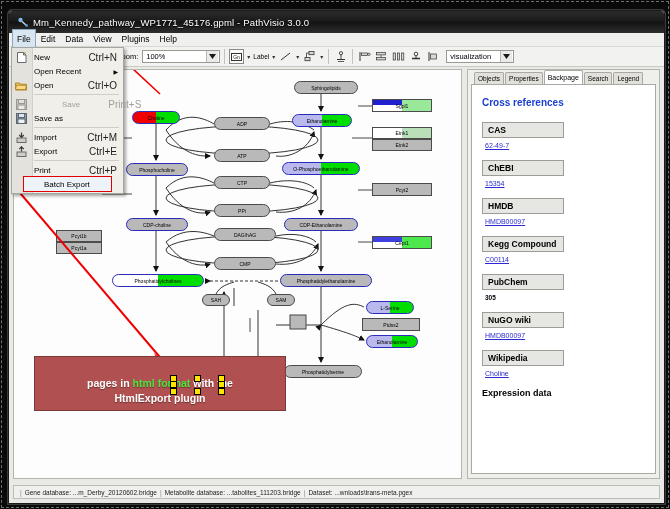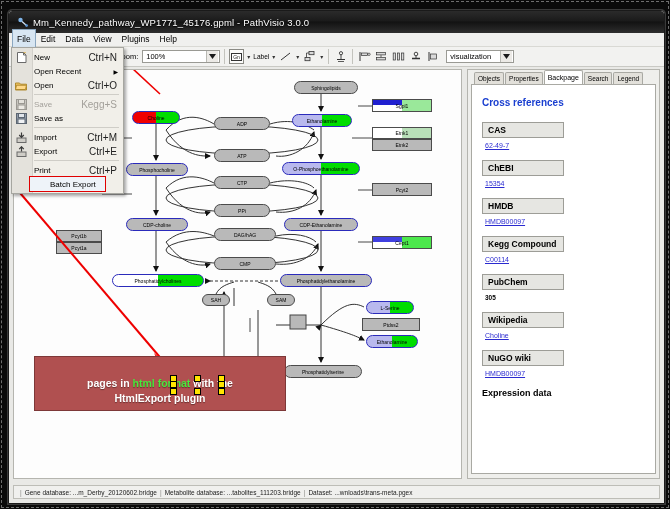--- a/index.html
+++ b/index.html
@@ -97,26 +97,26 @@
   .fm-row{
     position:relative;height:14px;display:flex;align-items:center;
     padding-left:22px;box-sizing:border-box;z-index:2;
   }
   .fm-row .fm-ico{
     position:absolute;left:3px;top:2px;width:12px;height:11px;
     display:flex;align-items:center;justify-content:center;
   }
   .fm-row .fm-lbl{font-size:8px;flex:1;white-space:nowrap;}
   .fm-row .fm-key{font-size:10px;color:#222;margin-right:6px;white-space:nowrap;}
-  .fm-row.disabled .fm-lbl,.fm-row.disabled .fm-key{color:#a3a09a;}
+  .fm-row.disabled .fm-lbl,.fm-row.disabled .fm-key{color:#a3a09a;margin-left:28px;}
   .fm-row .fm-sub{font-size:6px;margin-right:5px;}
   .fm-sep{height:1px;background:#cfcdc7;margin:2px 4px 2px 22px;position:relative;z-index:2;}
   .fm-row.highlight{
     outline:1.5px solid #e00000;background:#eef3f9;
-    margin:0 18px;padding-left:20px;
+    margin:0 12px;padding-left:20px;
   }
 
   
   #canvas{
     position:absolute;left:4px;top:58px;width:449px;height:410px;
     background:#fdfdfd;border:1px solid #b5b5af;box-sizing:border-box;
     overflow:hidden;
   }
   #canvas svg{position:absolute;left:0;top:0;}
   .nd{position:absolute;box-sizing:border-box;
@@ -502,26 +502,26 @@
             </div>
             <div class="xrow">
               <div class="xhead">Kegg Compound</div>
               <div class="xval"><a href="#">C00114</a></div>
             </div>
             <div class="xrow">
               <div class="xhead">PubChem</div>
               <div class="xval plain">305</div>
             </div>
             <div class="xrow">
+              <div class="xhead">NuGO wiki</div>
+              <div class="xval"><a href="#">HMDB00097</a></div>
+            </div>
+            <div class="xrow">
               <div class="xhead">Wikipedia</div>
               <div class="xval"><a href="#">Choline</a></div>
-            </div>
-            <div class="xrow">
-              <div class="xhead">NuGO wiki</div>
-              <div class="xval"><a href="#">HMDB00097</a></div>
             </div>
           </div>
         <div id="exprdata">Expression data</div>
       </div>
     </div>
 
     <div id="filemenu">
       <div class="gutter"></div>
       <div id="fmRows">
           <div class="fm-row">
@@ -552,21 +552,21 @@
           <div class="fm-sep"></div>
           <div class="fm-row disabled">
             <span class="fm-ico">
               <svg width="11" height="11" viewBox="0 0 11 11">
                 <rect x="0.5" y="0.5" width="10" height="10" fill="#c8c6c0" stroke="#9a9892"></rect>
                 <rect x="2.5" y="0.5" width="6" height="4" fill="#e4e2dc" stroke="#9a9892"></rect>
                 <rect x="2" y="6" width="7" height="4.5" fill="#eceae4" stroke="#9a9892"></rect>
               </svg>
             </span>
             <span class="fm-lbl">Save</span>
-            <span class="fm-key">Kegg+S</span>
+            <span class="fm-key">Print+S</span>
           </div>
           <div class="fm-row">
             <span class="fm-ico">
               <svg width="11" height="11" viewBox="0 0 11 11">
                 <rect x="0.5" y="0.5" width="10" height="10" fill="#8f9aa8" stroke="#5c6672"></rect>
                 <rect x="2.5" y="0.5" width="6" height="4" fill="#dfe4ea" stroke="#5c6672"></rect>
                 <rect x="2" y="6" width="7" height="4.5" fill="#f0f2f5" stroke="#5c6672"></rect>
               </svg>
             </span>
             <span class="fm-lbl">Save as</span>

